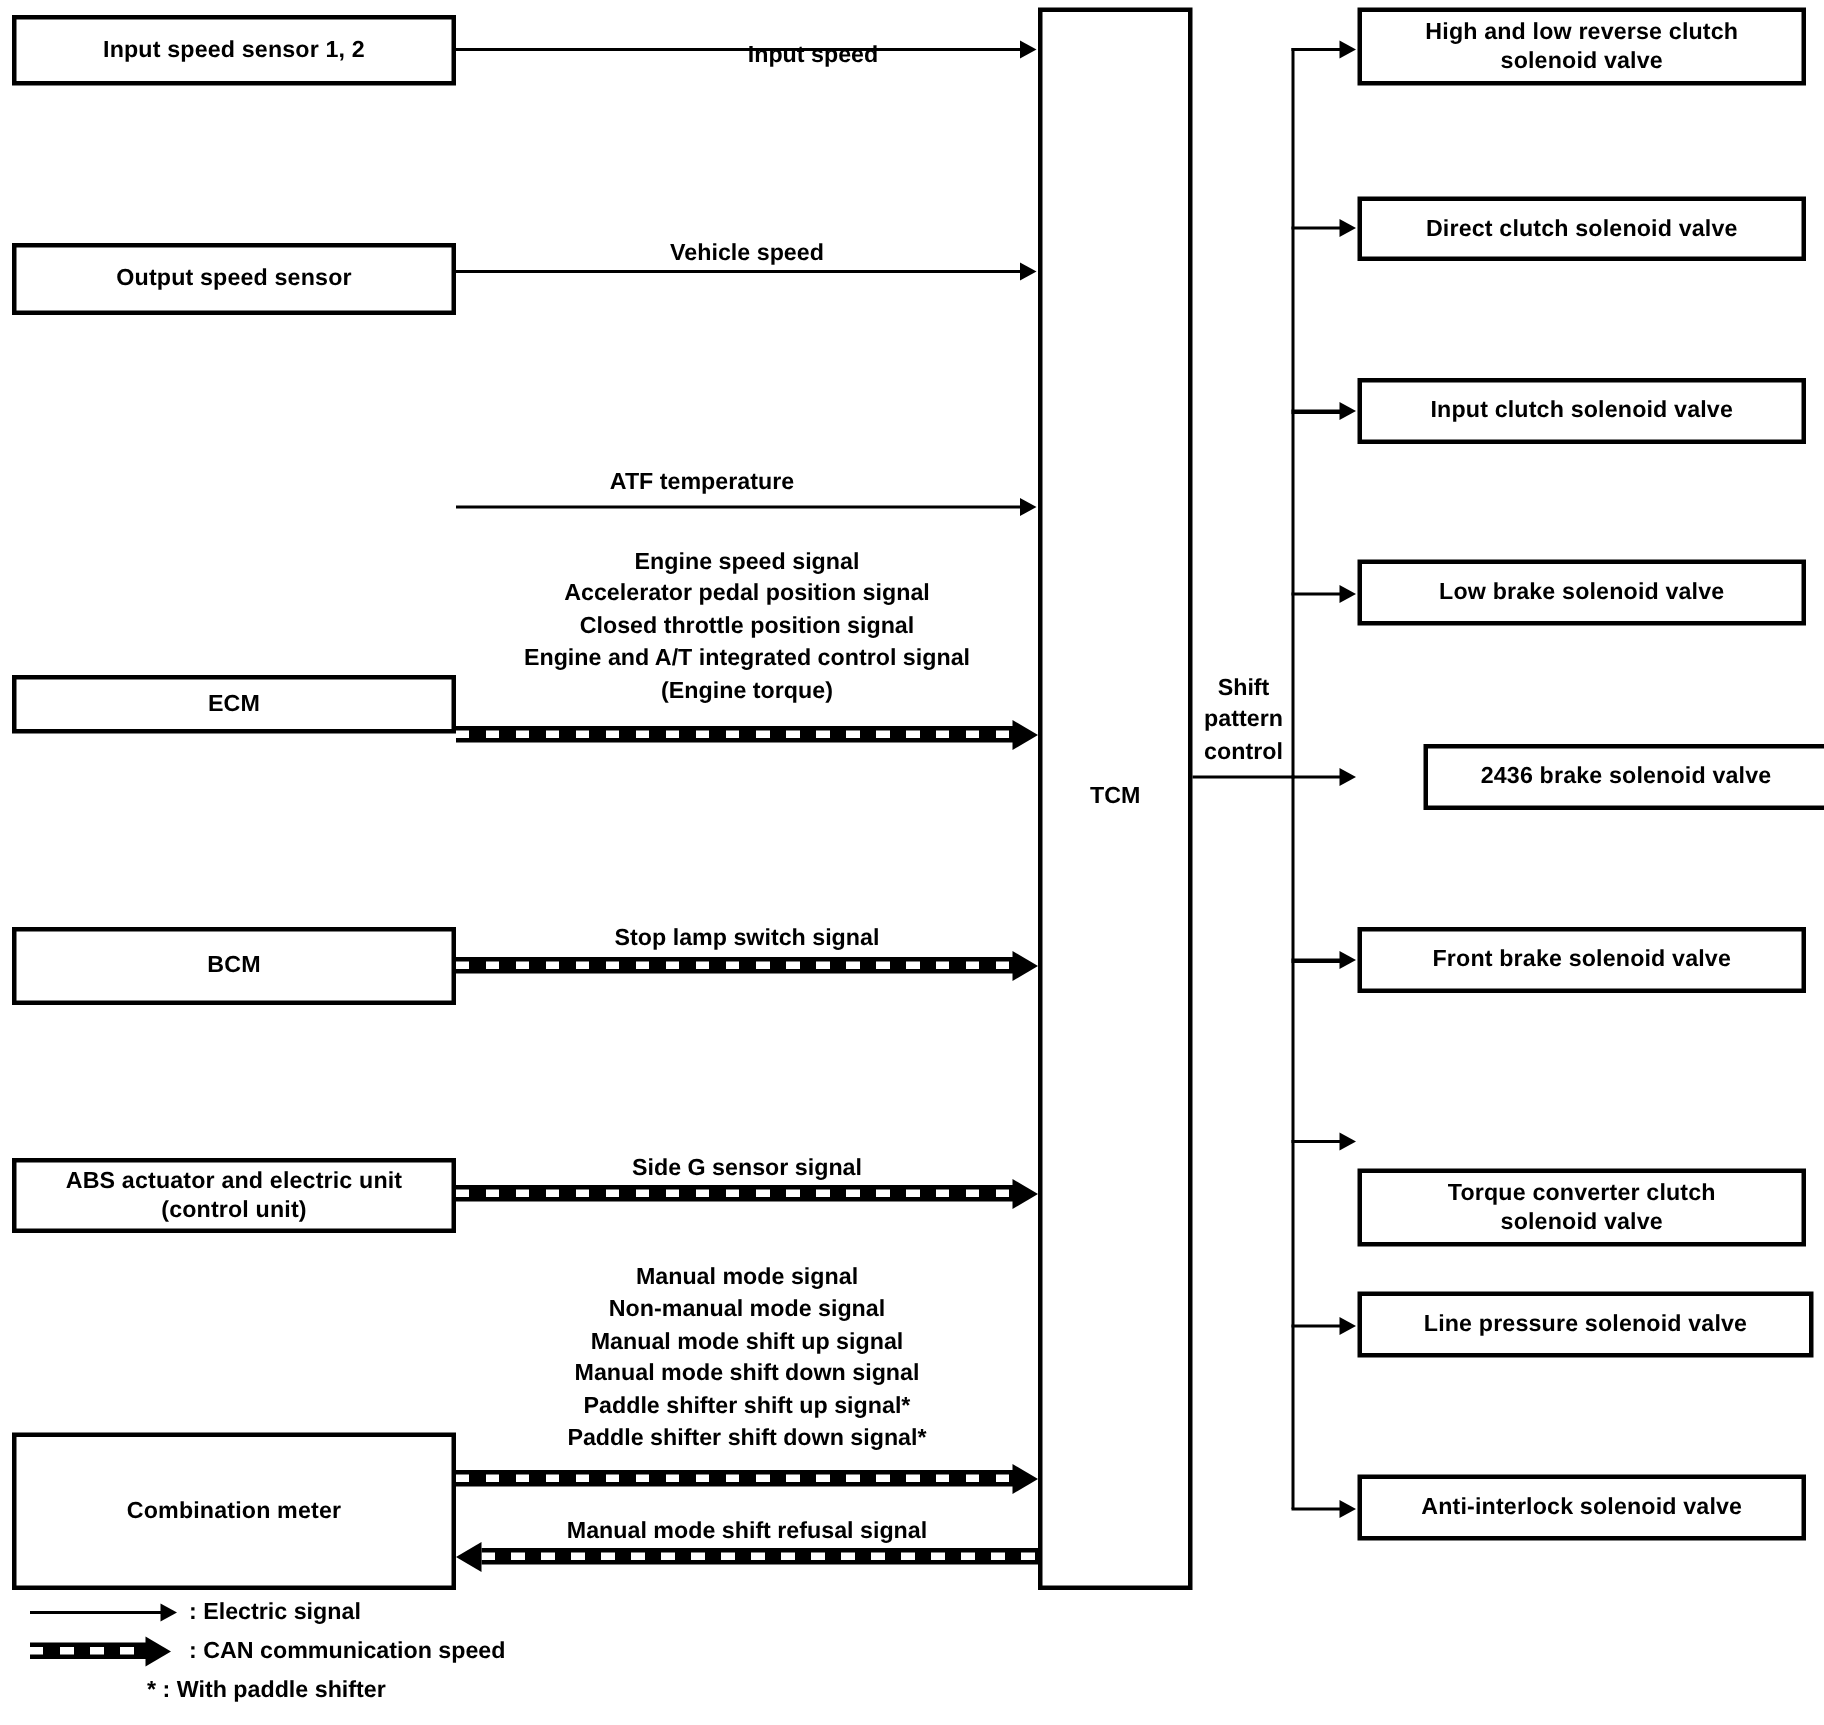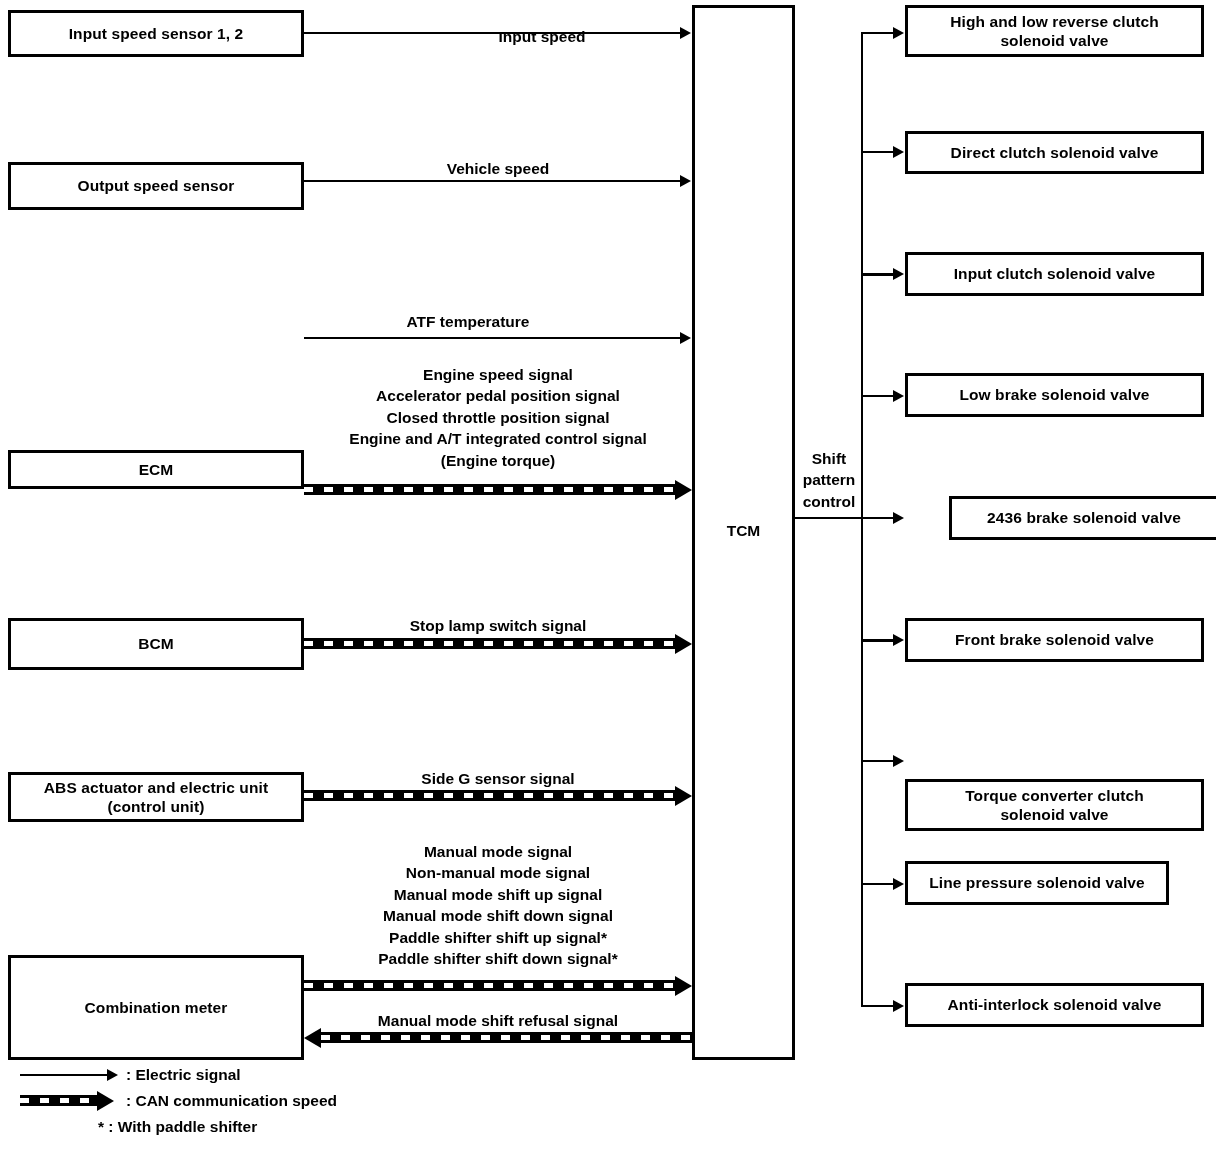--- a/index.html
+++ b/index.html
@@ -126,21 +126,21 @@
 
   <div class="hline" style="left:861px;top:760px;width:33px;"></div>
   <div class="arrow-r" style="left:893px;top:755px;"></div>
   <div class="box" style="left:905px;top:735px;width:299px;height:52px;margin-top:44px;">
     <span class="lines">Torque converter clutch
 solenoid valve</span>
   </div>
 
   <div class="hline" style="left:861px;top:883px;width:33px;"></div>
   <div class="arrow-r" style="left:893px;top:878px;"></div>
-  <div class="box" style="left:905px;top:861px;width:264px;height:44px;">
+  <div class="box" style="left:905px;top:861px;width:304px;height:44px;">
     <span class="lines">Line pressure solenoid valve</span>
   </div>
 
   <div class="hline" style="left:861px;top:1005px;width:33px;"></div>
   <div class="arrow-r" style="left:893px;top:1000px;"></div>
   <div class="box" style="left:905px;top:983px;width:299px;height:44px;">
     <span class="lines">Anti-interlock solenoid valve</span>
   </div>
 
   <div class="sig" style="left:304px;top:26px;width:388px;margin-left:44px;">Input speed</div>

